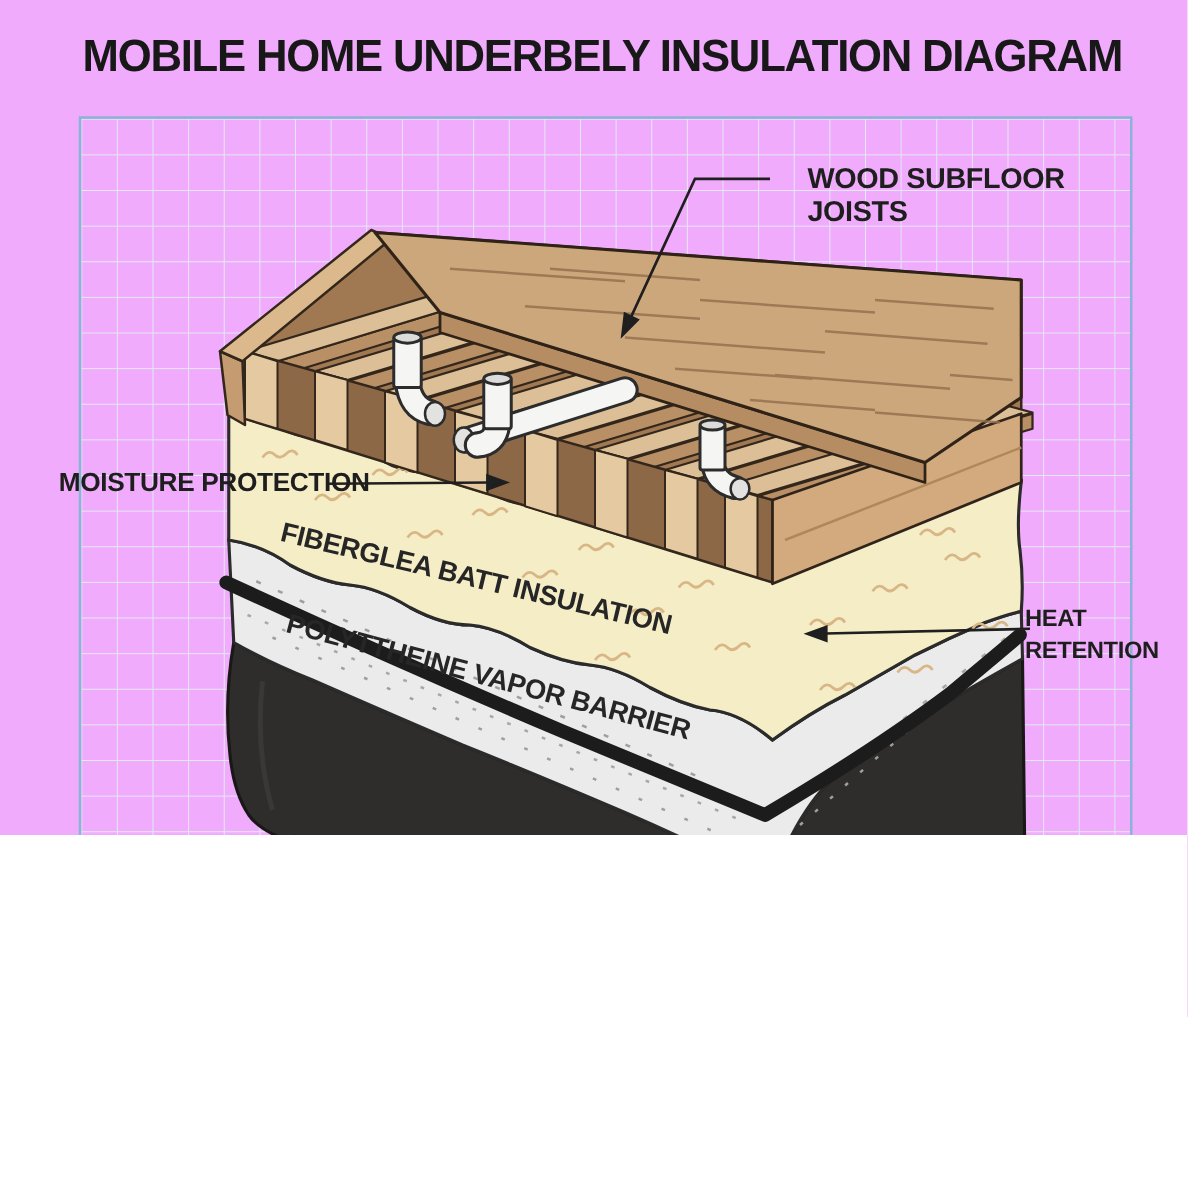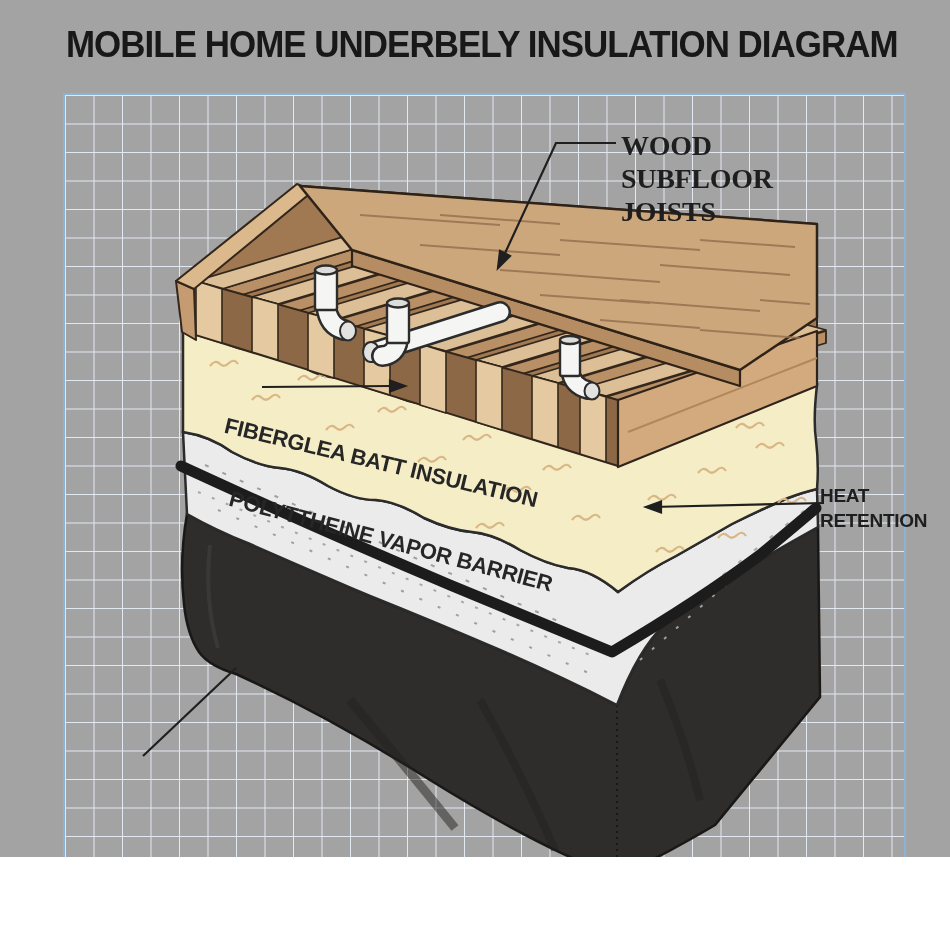--- a/index.html
+++ b/index.html
@@ -1,28 +1,28 @@
 <!DOCTYPE html>
 <html><head>
 <meta charset="utf-8">
 <style>
   html,body{margin:0;padding:0;background:#fff;}
-  #stage{position:relative;width:950px;height:857px;background:#a3a3a3;overflow:hidden;
+  #stage{position:relative;width:950px;height:668px;background:#f0abfc;overflow:hidden;
          font-family:"Liberation Sans",sans-serif;}
   #frame{position:absolute;left:63px;top:93px;width:839px;height:813px;
          border:2px solid #8ab3d8;background:
          linear-gradient(#e3e9f2 1px,transparent 1px),
          linear-gradient(90deg,#e3e9f2 1px,transparent 1px);
          background-size:28.5px 28.5px;background-position:0 0;}
   #scene{position:absolute;left:0;top:0;width:950px;height:950px;}
   .lbl{position:absolute;font-weight:700;color:#1e1e1e;letter-spacing:-0.3px;line-height:1.18;}
   #title{position:absolute;left:66px;top:24px;font-size:36px;font-weight:700;
          letter-spacing:-1px;color:#181818;white-space:nowrap;transform:scaleX(.97);
          transform-origin:left top;}
-  #lbl-wood{left:621px;top:129px;width:210px;font-size:28px;font-family:Liberation Serif, serif;}
+  #lbl-wood{left:646px;top:129px;width:210px;font-size:23px;}
   #lbl-moisture{left:47px;top:375px;font-size:21px;white-space:nowrap;}
   #lbl-heat{left:820px;top:484px;width:116px;font-size:19px;text-align:left;line-height:1.3;}
   #lbl-belly{left:84px;top:760px;width:296px;font-size:21px;font-weight:400;}
   #lbl-belly b{font-weight:700;}
   #lbl-fiber{left:228px;top:413px;font-size:22px;white-space:nowrap;
              transform:rotate(13.5deg);transform-origin:left top;color:#262626;}
   #lbl-vapor{left:233px;top:486px;font-size:22px;white-space:nowrap;
              transform:rotate(15deg);transform-origin:left top;color:#262626;}
 </style>
 </head>
@@ -189,20 +189,21 @@
       <line x1="824" y1="503" x2="652" y2="507"></line>
       <polygon points="646,507 661,501.5 661,512.5"></polygon>
       <line x1="143" y1="756" x2="236" y2="668"></line>
     </g>
   </svg>
 
   <div id="title">MOBILE HOME UNDERBELY INSULATION DIAGRAM</div>
 
   <div class="lbl" id="lbl-wood">WOOD SUBFLOOR JOISTS</div>
 
+  <div class="lbl" id="lbl-moisture">MOISTURE PROTECTION</div>
 
   <div class="lbl" id="lbl-fiber">FIBERGLEA BATT INSULATION</div>
 
   <div class="lbl" id="lbl-vapor">POLYTTHEINE VAPOR BARRIER</div>
 
   <div class="lbl" id="lbl-heat">HEAT RETENTION</div>
 
 </div>
 
 </body></html>

